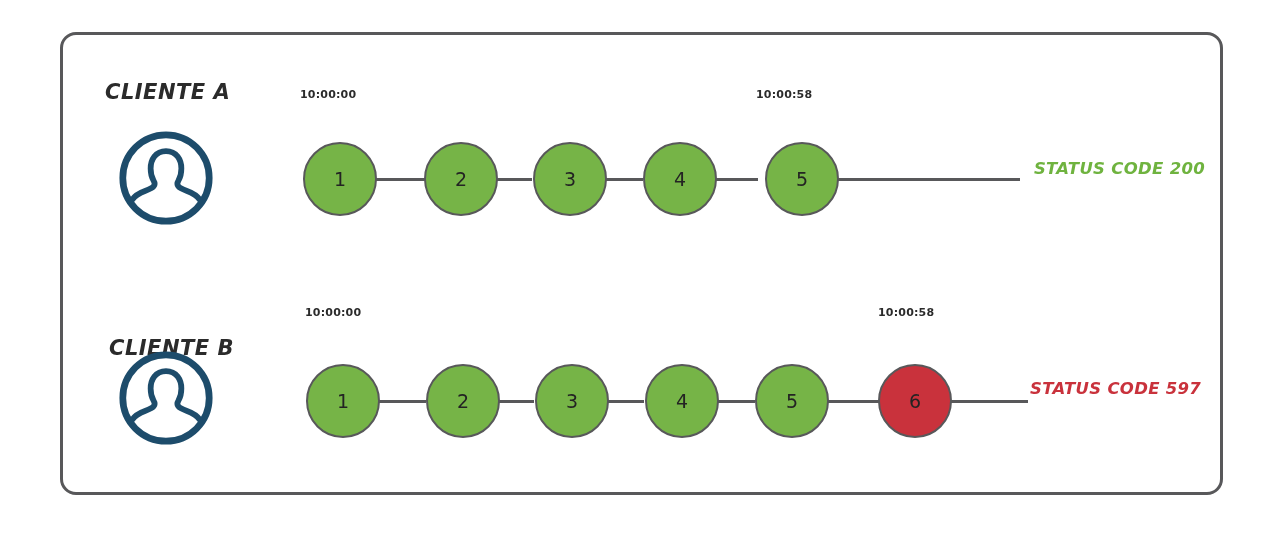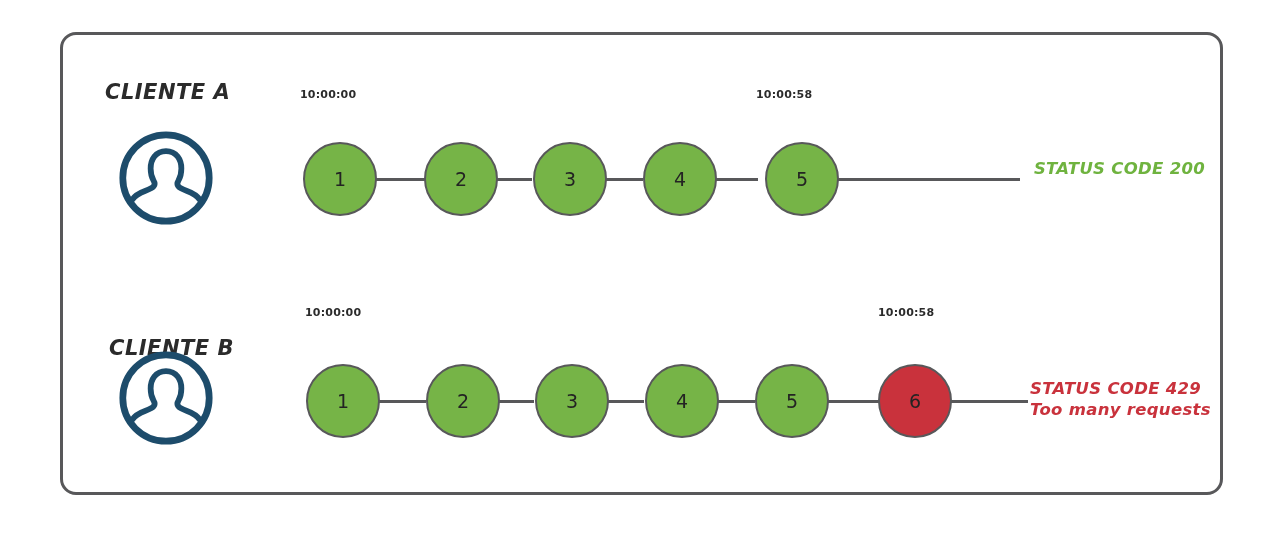--- a/index.html
+++ b/index.html
@@ -205,17 +205,16 @@
     <span>4</span>
   </div>
   <div class="node ok" style="left:755px; top:364px;">
     <span>5</span>
   </div>
   <div class="node fail" style="left:878px; top:364px;">
     <span>6</span>
   </div>
 
   <div class="status red" style="left:1030px; top:379px; width:195px;">
-    <span class="line1">STATUS CODE 429</span>
-    <span class="line2">Too many requests</span>
+    <span class="line1">STATUS CODE 597</span>
   </div>
 
 </div>
 
 </body></html>

